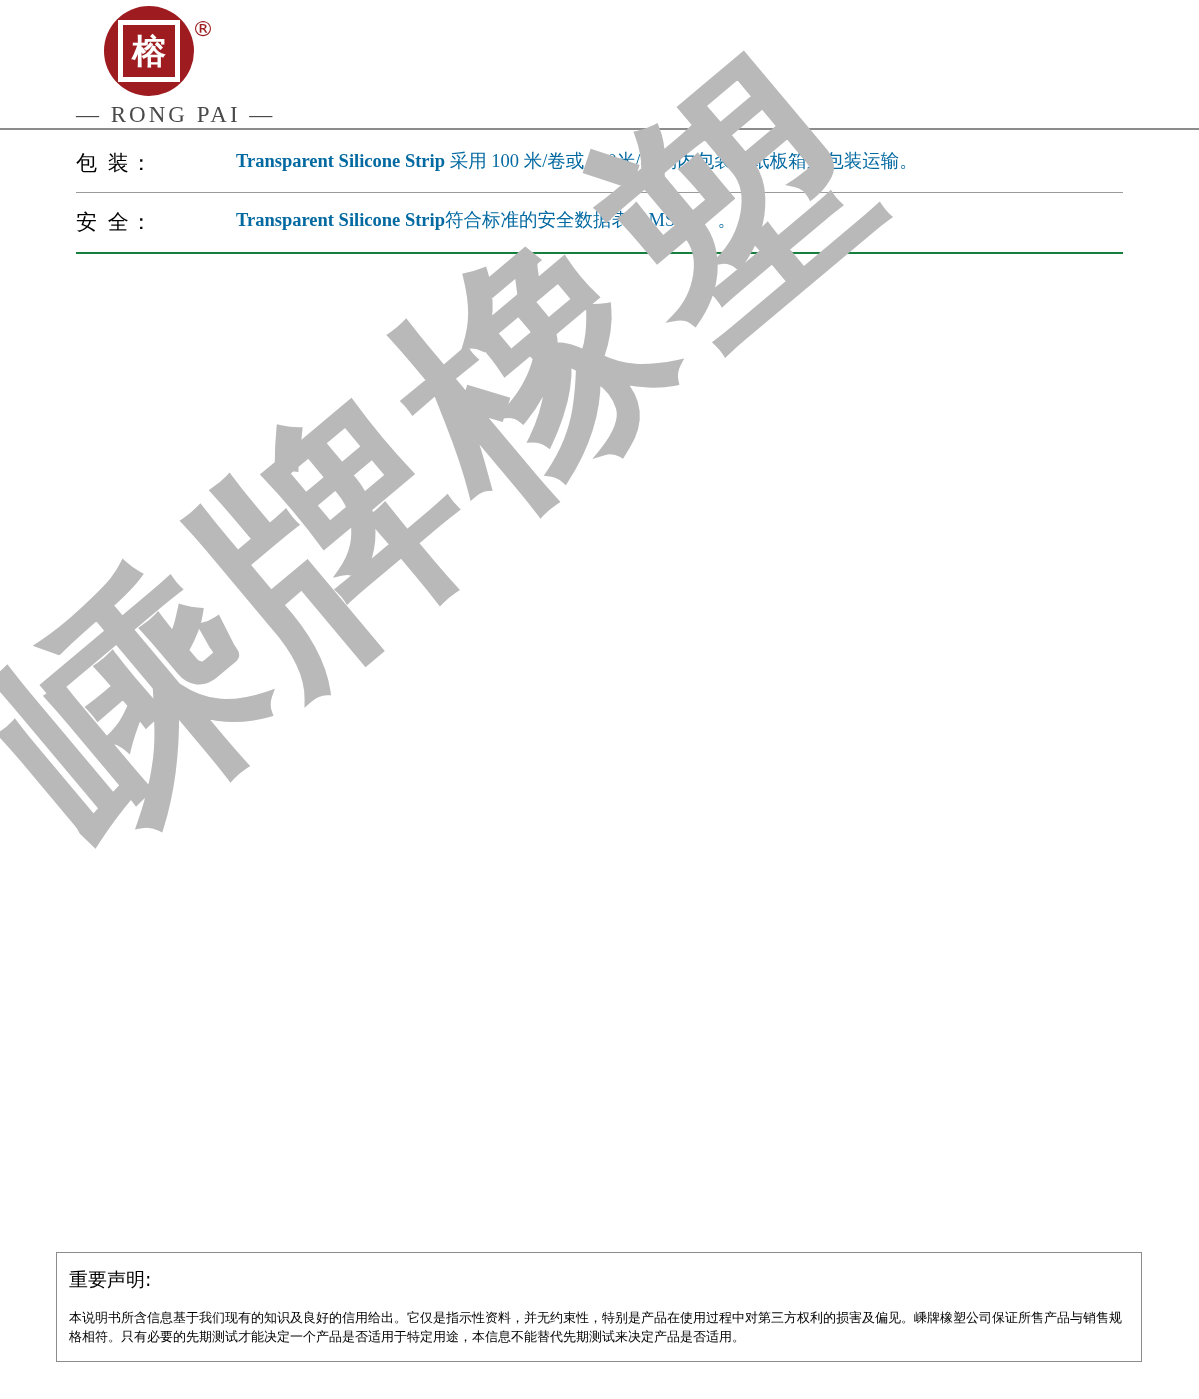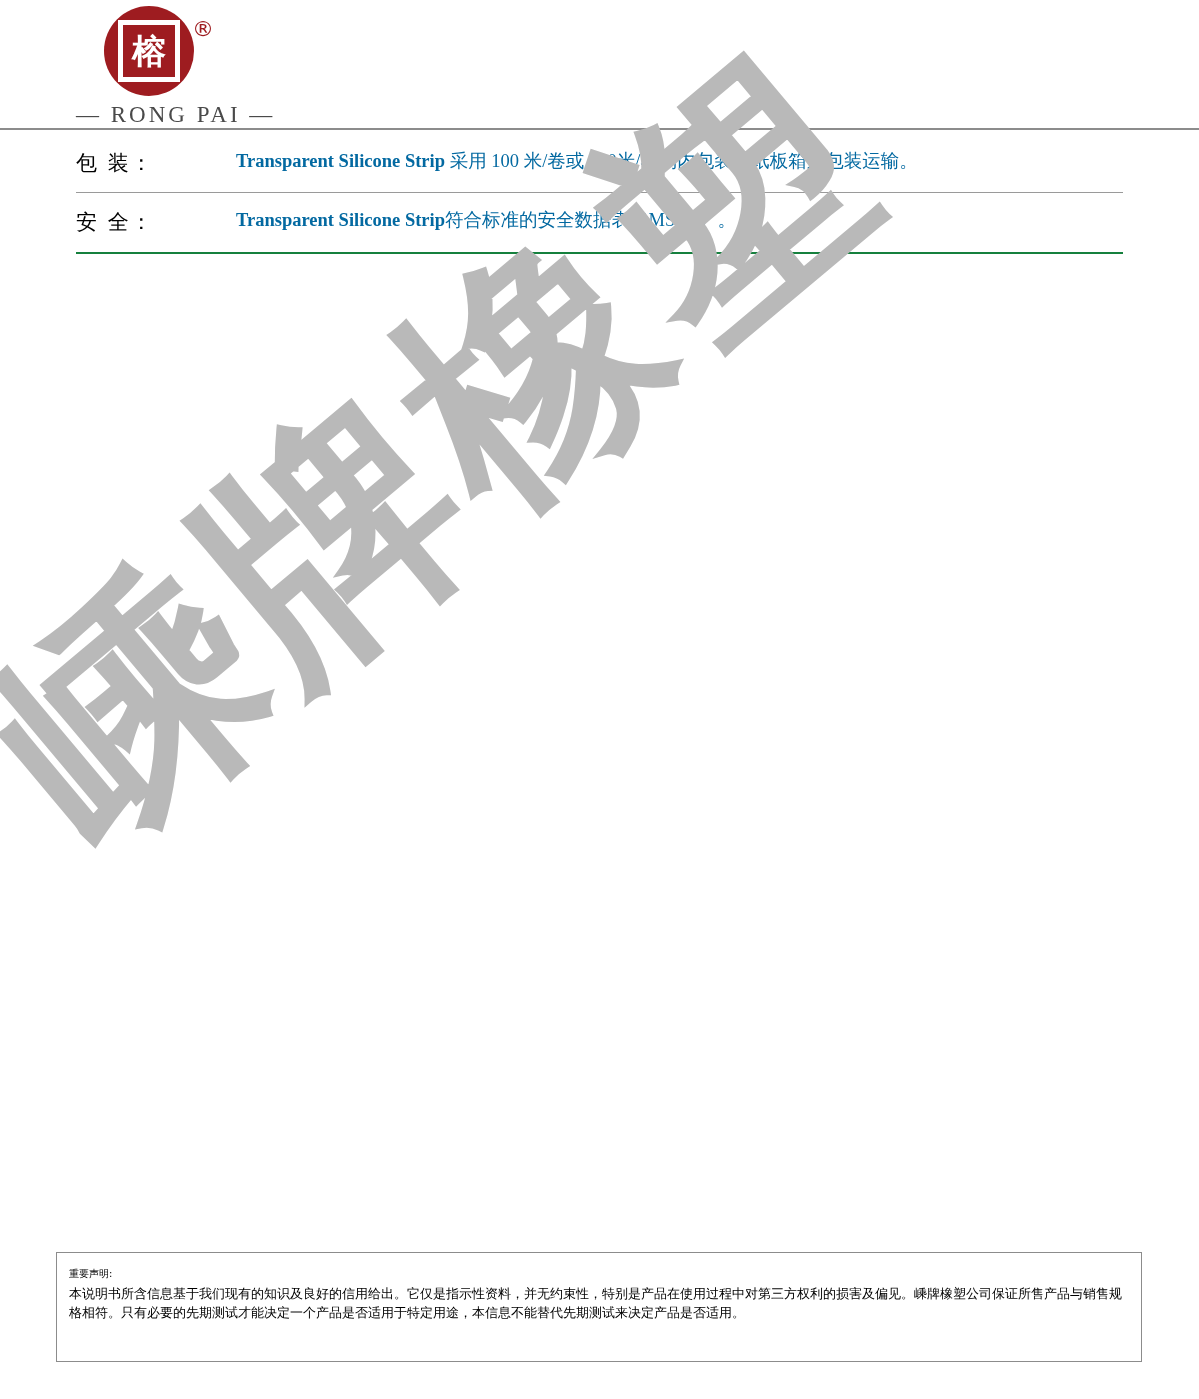--- a/index.html
+++ b/index.html
@@ -159,24 +159,24 @@
     left: 56px;
     top: 1252px;
     width: 1086px;
     height: 110px;
     border: 1px solid #8c8c8c;
     box-sizing: border-box;
     background: transparent;
     padding: 14px 12px 10px 12px;
   }
   .statement-title {
-    font-size: 10px;
+    font-size: 19px;
     font-family: "DejaVu Sans", sans-serif;
     color: #000;
-    margin-bottom: 4px;
+    margin-bottom: 16px;
   }
   .statement-body {
     font-size: 13px;
     line-height: 1.45;
     font-family: "DejaVu Sans", sans-serif;
     color: #000;
   }
 </style>
 </head>
 <body>

